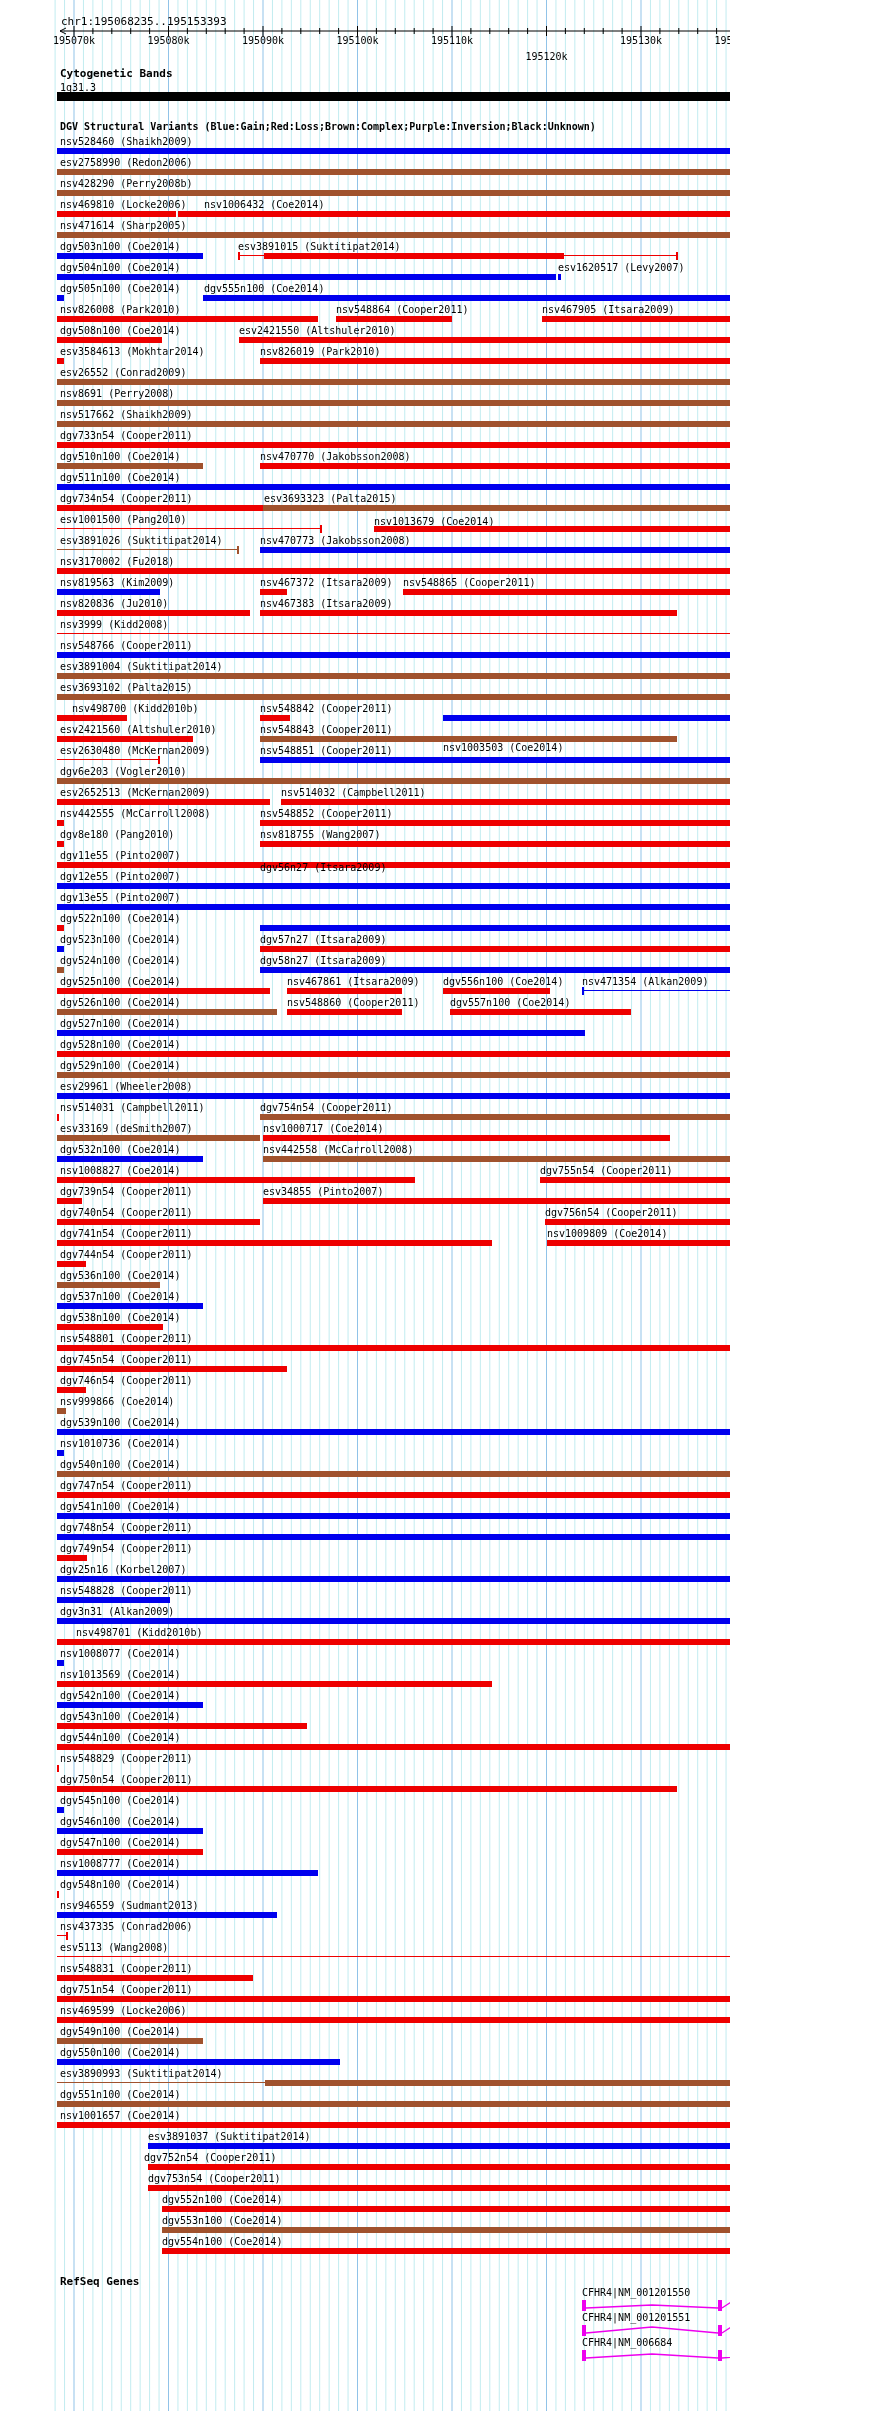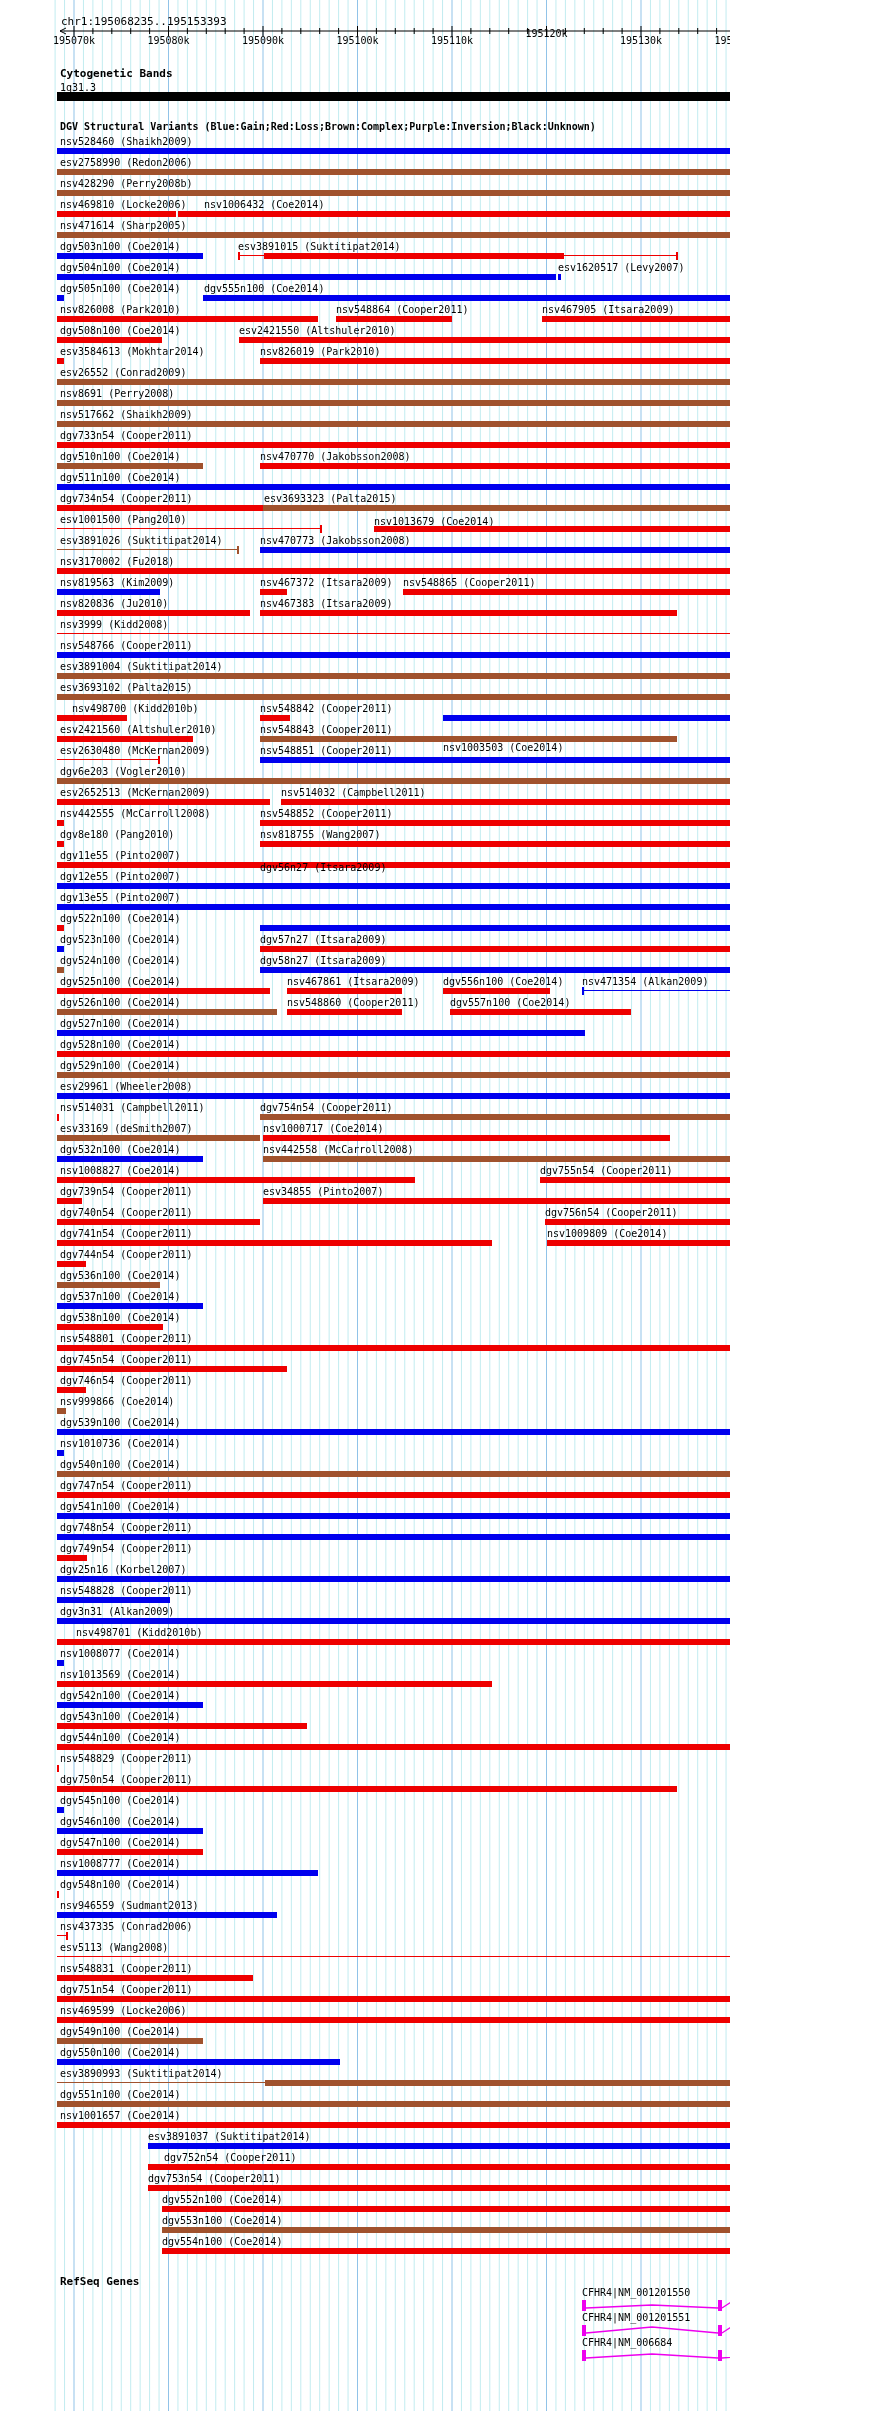--- a/index.html
+++ b/index.html
@@ -155,21 +155,21 @@
       <line x1="830" y1="2" x2="830" y2="12" stroke="#000"></line>
       <line x1="848.9" y1="4" x2="848.9" y2="10" stroke="#000"></line>
       <line x1="867.8" y1="4" x2="867.8" y2="10" stroke="#000"></line>
     </svg>
   <div id="ruler-labels">
       <div class="tick-label" style="left:51px;top:36px">195070k</div>
       <div class="tick-label" style="left:145.5px;top:36px">195080k</div>
       <div class="tick-label" style="left:240px;top:36px">195090k</div>
       <div class="tick-label" style="left:334.5px;top:36px">195100k</div>
       <div class="tick-label" style="left:429px;top:36px">195110k</div>
-      <div class="tick-label" style="left:523.5px;top:29px">195120k</div>
+      <div class="tick-label" style="left:523.5px;top:52px">195120k</div>
       <div class="tick-label" style="left:618px;top:36px">195130k</div>
       <div class="tick-label" style="left:712.5px;top:36px">195140k</div>
       <div class="tick-label" style="left:807px;top:36px">195150k</div>
     </div>
 
   <div class="sec" style="left:60px;top:68px">Cytogenetic Bands</div>
   <div class="lab" style="left:60px;top:83px">1q31.3</div>
   <div class="cytobar" style="left:57px;top:92px;width:805px;height:9px"></div>
 
   <div class="sec" style="left:60px;top:122px;font-size:10px;line-height:10px">DGV Structural Variants (Blue:Gain;Red:Loss;Brown:Complex;Purple:Inversion;Black:Unknown)</div>
@@ -448,21 +448,21 @@
       <div class="f" style="left:57px;top:2059px;width:283px;height:6px;background:#0000EE"></div>
       <div class="lab" style="left:60px;top:2069px">esv3890993 (Suktitipat2014)</div>
       <div class="f" style="left:57px;top:2082px;width:805px;height:1px;background:#A0522D"></div>
       <div class="f" style="left:265px;top:2080px;width:555px;height:6px;background:#A0522D"></div>
       <div class="lab" style="left:60px;top:2090px">dgv551n100 (Coe2014)</div>
       <div class="f" style="left:57px;top:2101px;width:805px;height:6px;background:#A0522D"></div>
       <div class="lab" style="left:60px;top:2111px">nsv1001657 (Coe2014)</div>
       <div class="f" style="left:57px;top:2122px;width:713px;height:6px;background:#EE0000"></div>
       <div class="lab" style="left:148px;top:2132px">esv3891037 (Suktitipat2014)</div>
       <div class="f" style="left:148px;top:2143px;width:714px;height:6px;background:#0000EE"></div>
-      <div class="lab" style="left:164px;top:2153px">dgv752n54 (Cooper2011)</div>
+      <div class="lab" style="left:144px;top:2153px">dgv752n54 (Cooper2011)</div>
       <div class="f" style="left:148px;top:2164px;width:672px;height:6px;background:#EE0000"></div>
       <div class="lab" style="left:148px;top:2174px">dgv753n54 (Cooper2011)</div>
       <div class="f" style="left:148px;top:2185px;width:714px;height:6px;background:#EE0000"></div>
       <div class="lab" style="left:162px;top:2195px">dgv552n100 (Coe2014)</div>
       <div class="f" style="left:162px;top:2206px;width:700px;height:6px;background:#EE0000"></div>
       <div class="lab" style="left:162px;top:2216px">dgv553n100 (Coe2014)</div>
       <div class="f" style="left:162px;top:2227px;width:700px;height:6px;background:#A0522D"></div>
       <div class="lab" style="left:162px;top:2237px">dgv554n100 (Coe2014)</div>
       <div class="f" style="left:162px;top:2248px;width:700px;height:6px;background:#EE0000"></div>
     </div>

